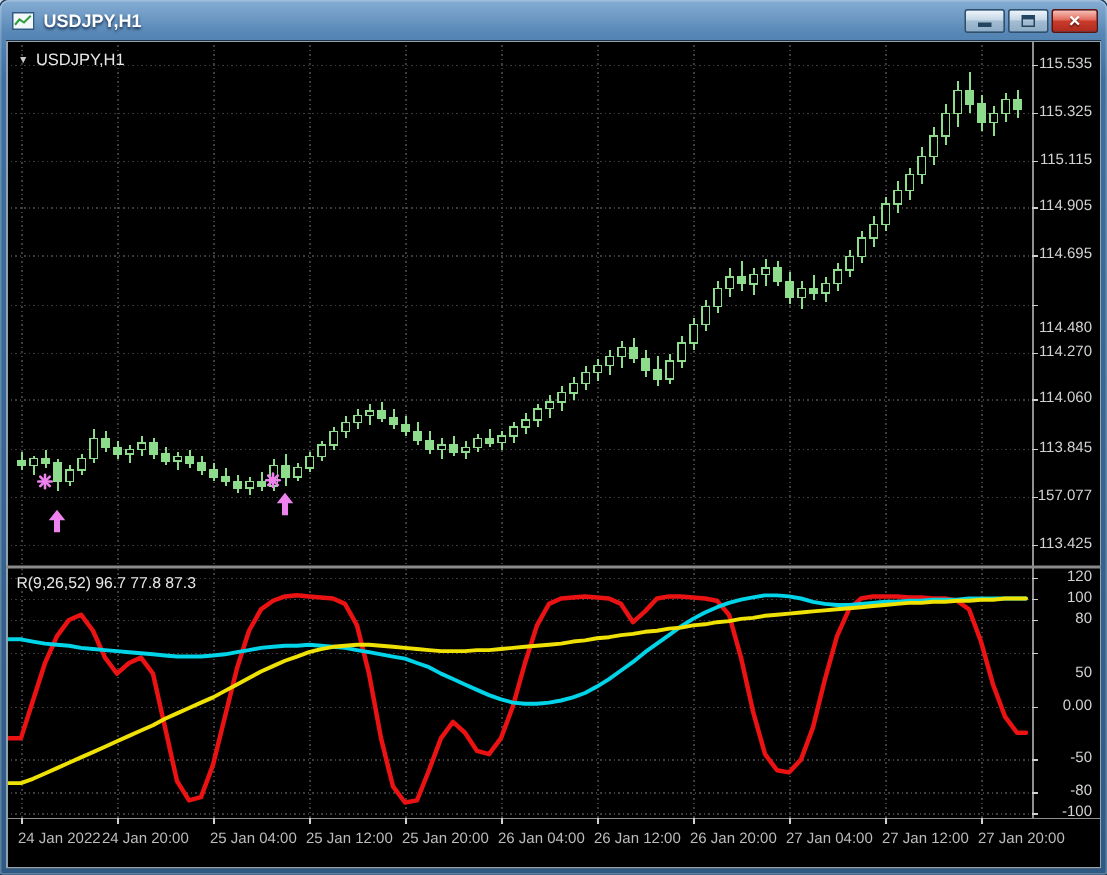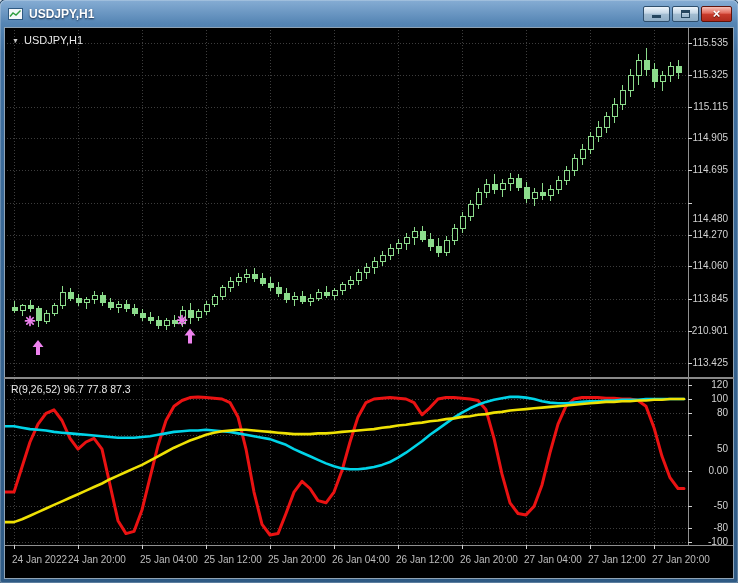--- a/index.html
+++ b/index.html
@@ -333,21 +333,21 @@
     <div id="right-axis">
         <div class="axis-label" style="top: 10px;">115.535</div>
         <div class="axis-label" style="top: 42px;">115.325</div>
         <div class="axis-label" style="top: 74px;">115.115</div>
         <div class="axis-label" style="top: 105px;">114.905</div>
         <div class="axis-label" style="top: 137px;">114.695</div>
         <div class="axis-label" style="top: 170px; margin-top: 16px;">114.480</div>
         <div class="axis-label" style="top: 202px;">114.270</div>
         <div class="axis-label" style="top: 233px;">114.060</div>
         <div class="axis-label" style="top: 266px;">113.845</div>
-        <div class="axis-label" style="top: 298px;">210.901</div>
+        <div class="axis-label" style="top: 298px;">157.077</div>
         <div class="axis-label" style="top: 330px;">113.425</div>
         <div class="axis-label" style="top: 352px;">120</div>
         <div class="axis-label" style="top: 366px;">100</div>
         <div class="axis-label" style="top: 380px;">80</div>
         <div class="axis-label" style="top: 416px;">50</div>
         <div class="axis-label" style="top: 438px;">0.00</div>
         <div class="axis-label" style="top: 473px; margin-left: 12px;">-50</div>
         <div class="axis-label" style="top: 495px;">-80</div>
         <div class="axis-label" style="top: 509px;">-100</div>
       </div>

